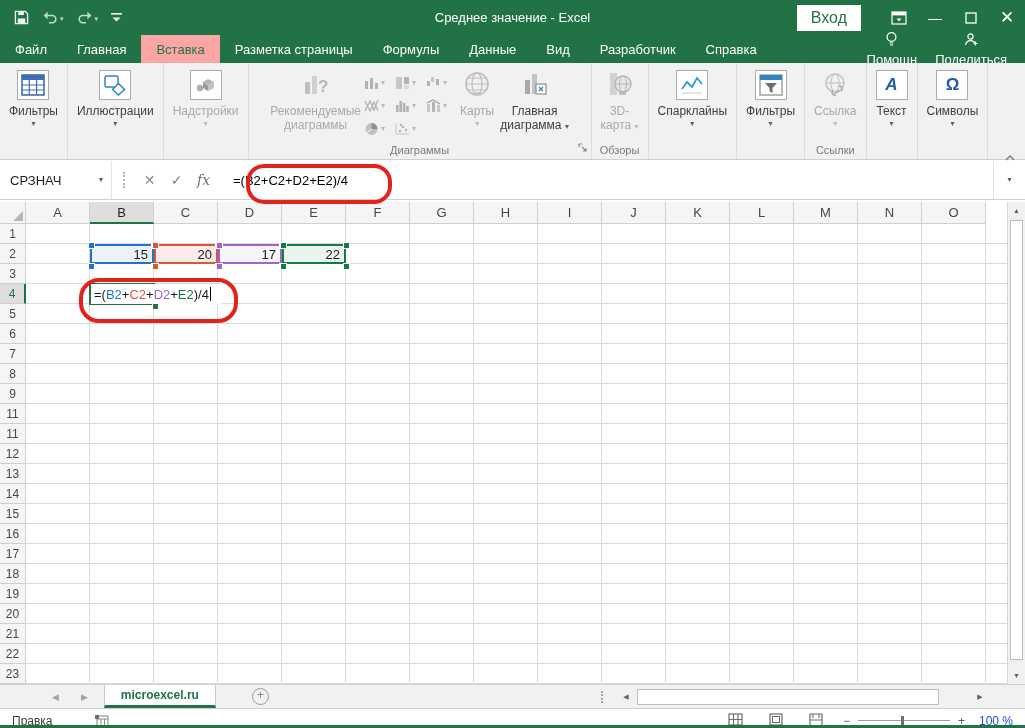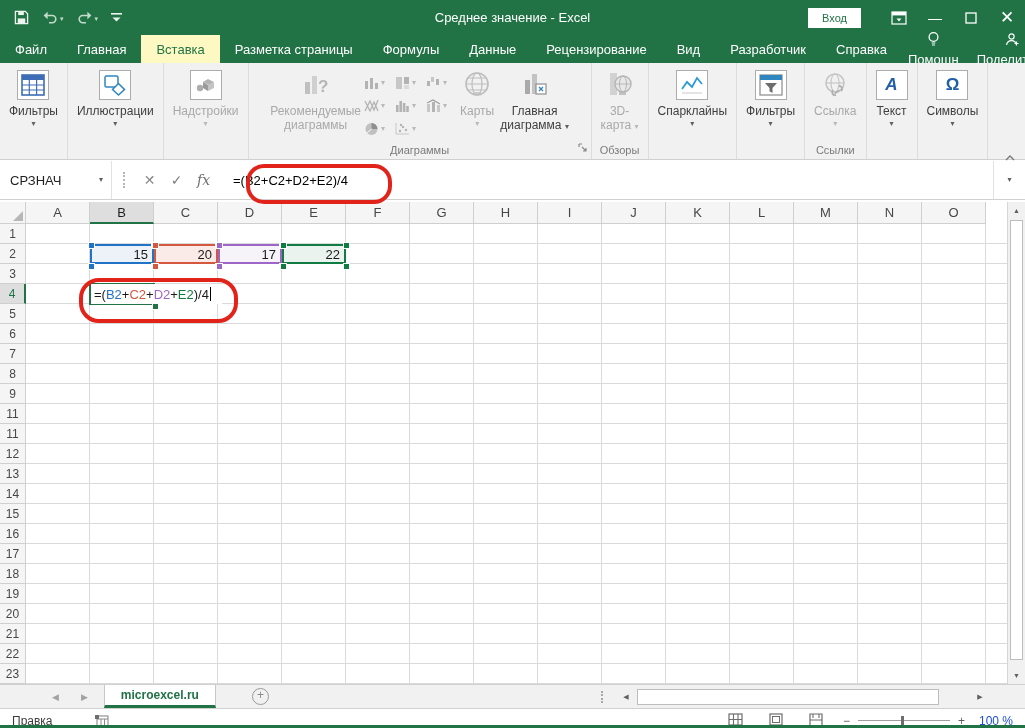--- a/index.html
+++ b/index.html
@@ -7,30 +7,30 @@
        font-family:"Liberation Sans",sans-serif;-webkit-font-smoothing:antialiased;}
 
   
   .titlebar{position:absolute;left:0;top:0;width:100%;height:35px;background:#217346;color:#fff;}
   .qat{position:absolute;left:14px;top:0;height:35px;display:flex;align-items:center;gap:13px;}
   .qat .qbtn{display:flex;align-items:center;gap:2px;opacity:.92;}
   .qat .mini-dd{font-size:7px;color:#cfe3d6;}
   .win-title{position:absolute;left:0;right:0;top:0;height:35px;display:flex;align-items:center;
              justify-content:center;font-size:13px;pointer-events:none;}
   .tb-right{position:absolute;right:0;top:0;height:35px;display:flex;align-items:center;}
-  .signin{background:#fff;color:#217346;font-size:11px;padding:4px 14px;margin-right:20px;cursor:default;}
+  .signin{background:#fff;color:#217346;font-size:16px;padding:4px 14px;margin-right:20px;cursor:default;}
   .tb-btn{width:36px;height:35px;display:flex;align-items:center;justify-content:center;font-size:14px;color:#fff;}
   .tb-btn.close{font-size:17px;}
 
   
   .tabstrip{position:absolute;left:0;top:35px;width:100%;height:28px;background:#217346;display:flex;
             color:#fff;font-size:13px;}
   .tab-list{display:flex;}
   .tab{padding:0 15px;display:flex;align-items:center;white-space:nowrap;}
-  .tab.active{background:#fef9c3;color:#217346;}
+  .tab.active{background:#fca5a5;color:#217346;}
   .tabs-right{margin-left:auto;display:flex;align-items:center;gap:6px;padding-right:12px;white-space:nowrap;}
   .tabs-right .titem{display:flex;align-items:center;gap:5px;padding:0 6px;flex-direction:column;}
 
   
   .ribbon{position:absolute;left:0;top:63px;width:100%;height:97px;background:#f1f1f1;
           border-bottom:1px solid #d2d0ce;box-sizing:border-box;display:flex;align-items:stretch;}
   .rgroup{position:relative;border-right:1px solid #dcdcdc;display:flex;align-items:flex-start;
           justify-content:center;padding:5px 6px 16px;}
   .glabel{position:absolute;bottom:3px;left:0;right:0;text-align:center;font-size:11px;color:#7b7b7b;white-space:nowrap;}
   .bigbtn{display:flex;flex-direction:column;align-items:center;font-size:12px;color:#3f3f3f;padding:0 3px;white-space:nowrap;}
@@ -188,21 +188,20 @@
   </div>
 
   <div class="tabstrip">
     <div class="tab-list">
         <div class="tab">Файл</div>
         <div class="tab">Главная</div>
         <div class="tab active">Вставка</div>
         <div class="tab">Разметка страницы</div>
         <div class="tab">Формулы</div>
         <div class="tab">Данные</div>
-        <div class="tab">Рецензирование</div>
         <div class="tab">Вид</div>
         <div class="tab">Разработчик</div>
         <div class="tab">Справка</div>
       </div>
     <div class="tabs-right">
       <span class="titem">
         <svg width="13" height="16" viewBox="0 0 13 16">
             <circle cx="6.5" cy="6" r="4.4" fill="none" stroke="#fff" stroke-width="1.3"></circle>
             <path d="M4.7 12h3.6M5 14h3" stroke="#fff" stroke-width="1.2"></path>
           </svg>

